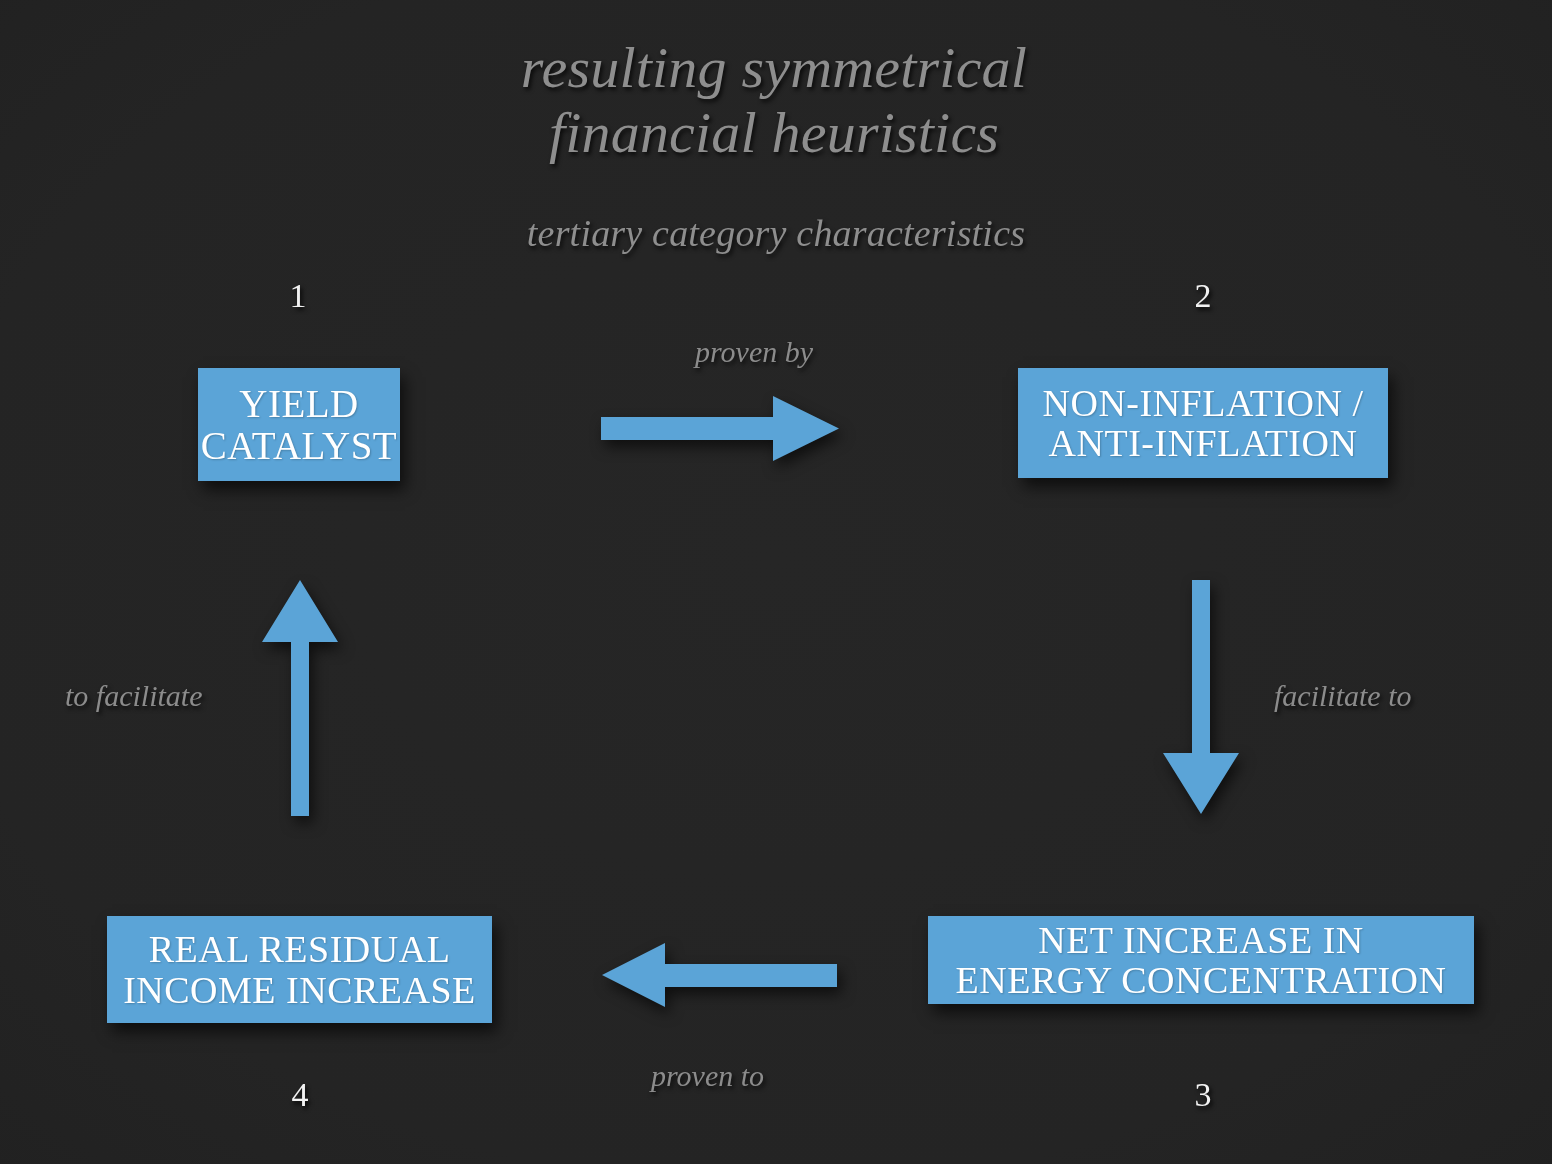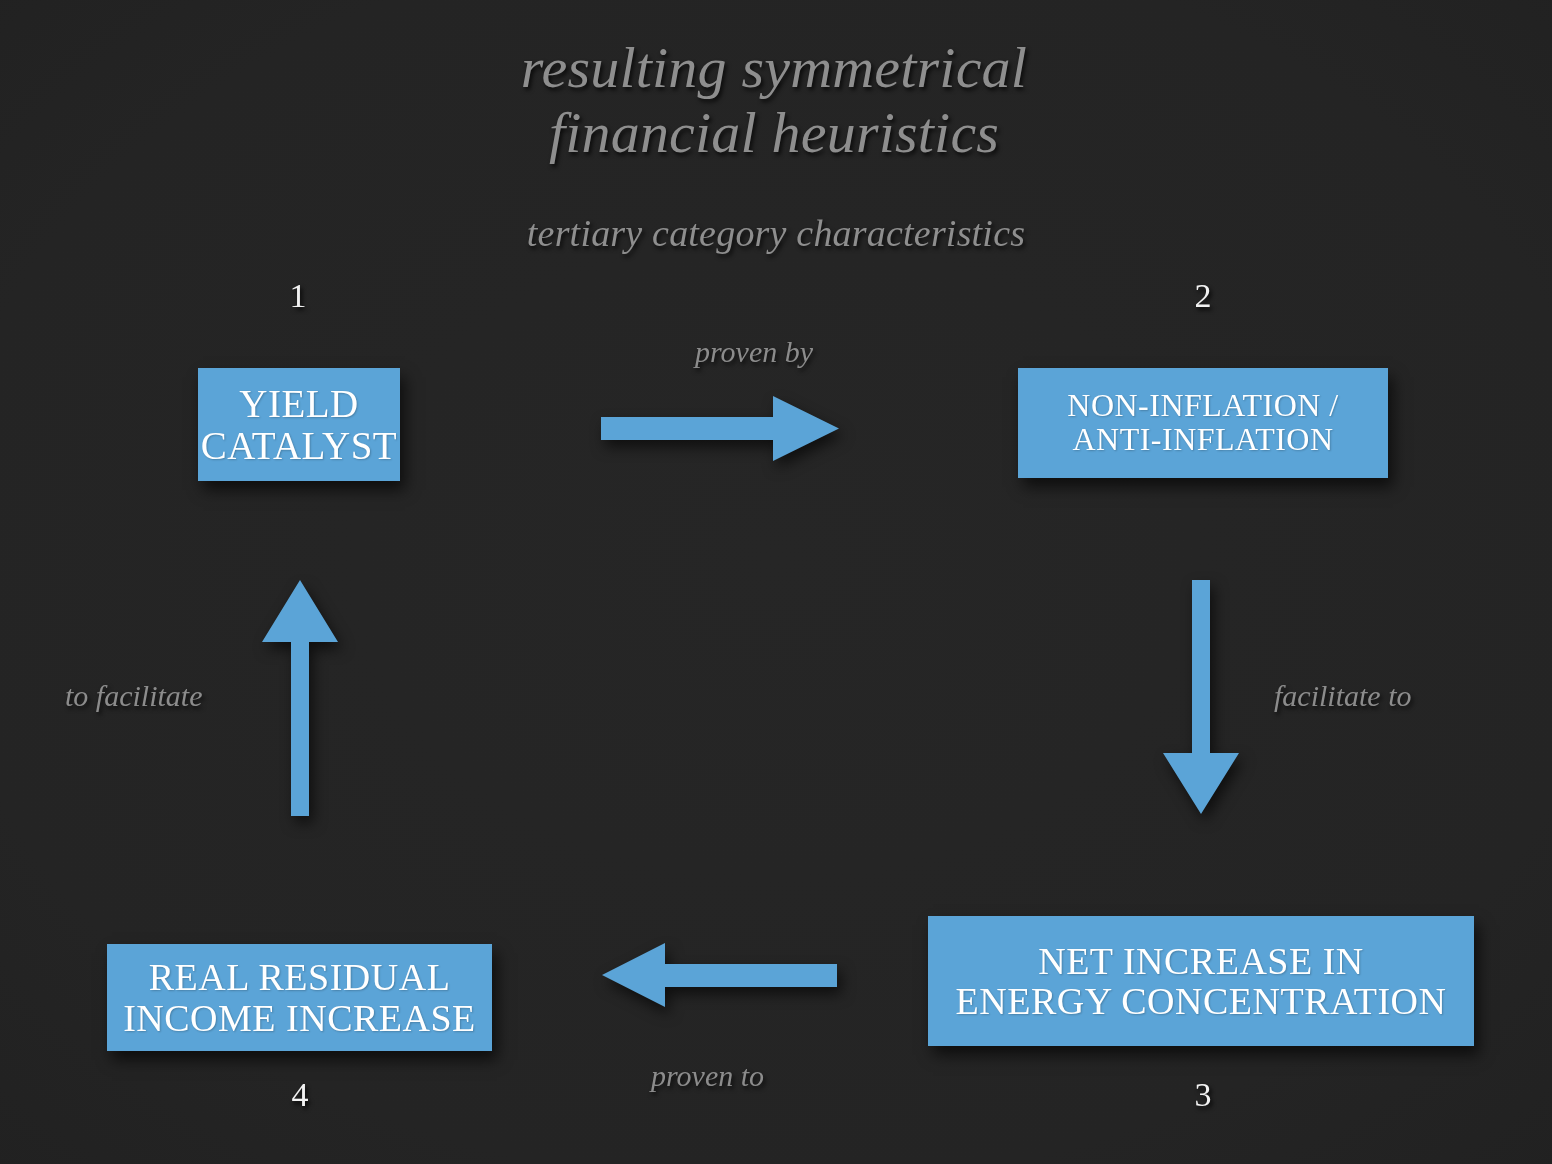--- a/index.html
+++ b/index.html
@@ -64,23 +64,23 @@
     text-align: center;
     font-family: "Liberation Serif", serif;
     line-height: 1.06;
     white-space: pre-line;
     letter-spacing: 0.5px;
     box-shadow: 5px 9px 14px rgba(0,0,0,0.62);
     text-shadow: 1px 1px 2px rgba(0,0,0,0.22);
   }
 
   #box-1 { left: 198px; top: 368px;  width: 202px; height: 113px; font-size: 39px; }
-  #box-2 { left: 1018px; top: 368px; width: 370px; height: 110px; font-size: 32px; }
-  #box-3 { left: 928px;  top: 916px; width: 546px; height: 130px; font-size: 38px; }
-  #box-4 { left: 107px;  top: 916px; width: 385px; height: 107px; font-size: 38px; margin-top: 28px; }
+  #box-2 { left: 1018px; top: 368px; width: 370px; height: 110px; font-size: 38px; }
+  #box-3 { left: 928px;  top: 916px; width: 546px; height: 88px; font-size: 38px; }
+  #box-4 { left: 107px;  top: 916px; width: 385px; height: 107px; font-size: 38px; }
 
   
   .arrow-svg {
     position: absolute;
     overflow: visible;
     filter: drop-shadow(4px 7px 7px rgba(0,0,0,0.6));
   }
   .arrow-shape { fill: #5ba4d7; }
 
   

